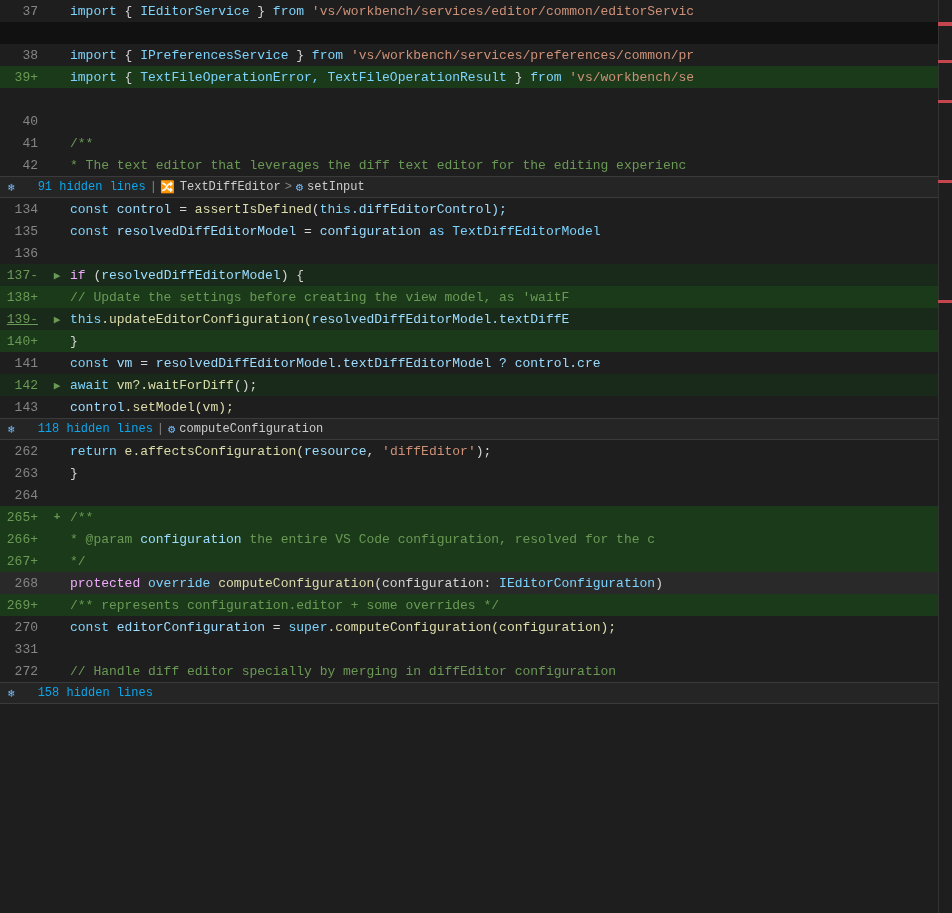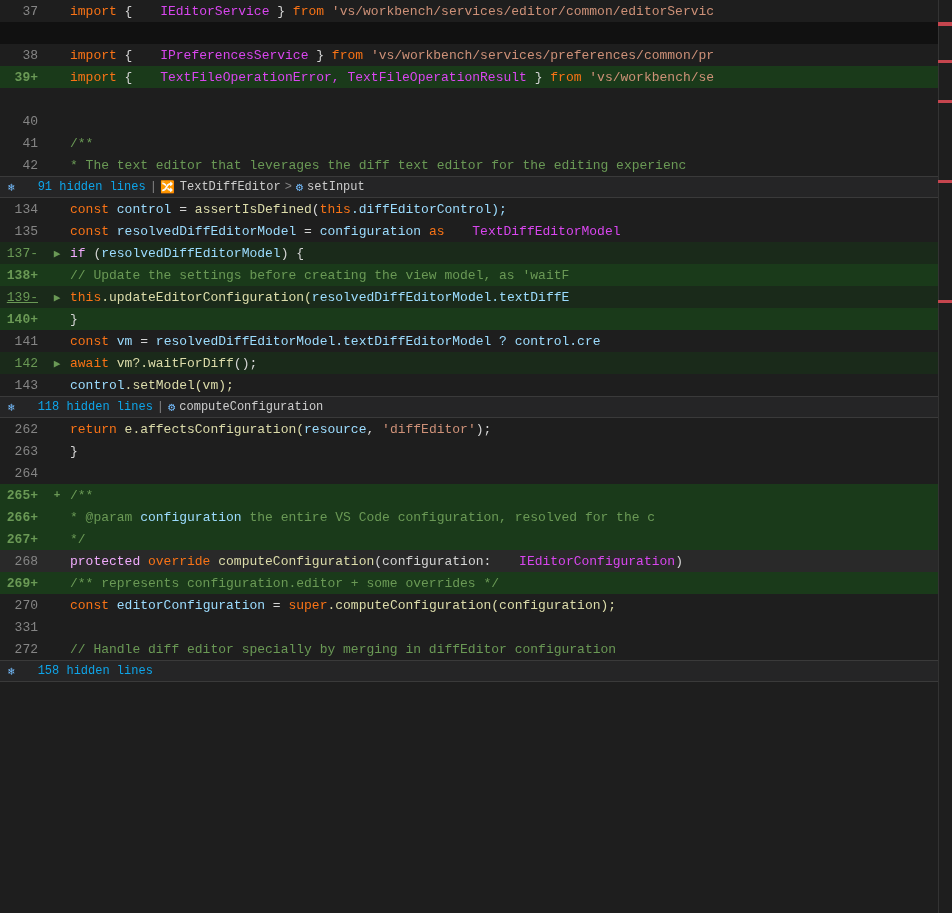--- a/index.html
+++ b/index.html
@@ -49,44 +49,43 @@
       text-align: right;
       padding-right: 10px;
       color: #858585;
       user-select: none;
       font-size: 13px;
       flex-shrink: 0;
     }
 
     .line-number.added-num {
       color: #6a9955;
-      font-weight: bold;
     }
 
     .line-gutter {
       width: 18px;
       flex-shrink: 0;
       display: flex;
       align-items: center;
       justify-content: center;
     }
 
     .line-content {
       padding-left: 4px;
       flex: 1;
       overflow: hidden;
       text-overflow: ellipsis;
     }
 
     
-    .kw { color: #f97316; }
+    .kw { color: #7dd3fc; }
     .kw2 { color: #f0abfc; }
     .fn { color: #dcdcaa; }
     .str { color: #ce9178; }
-    .cls { color: #d946ef; margin-left: 20px; }
+    .cls { color: #7dd3fc; }
     .prop { color: #9cdcfe; }
     .comment { color: #6a9955; }
     .op { color: #d4d4d4; }
 
     .hidden-lines-bar {
       display: flex;
       align-items: center;
       height: 22px;
       background: #252526;
       color: #858585;
@@ -221,20 +220,25 @@
     </div>
 
     <div class="line">
       <span class="line-number">135</span>
       <span class="line-gutter"></span>
       <span class="line-content">
         <span class="op">            </span><span class="kw">const </span><span class="prop">resolvedDiffEditorModel</span><span class="op"> = </span><span class="prop">configuration</span><span class="op"> </span><span class="kw">as </span><span class="cls">TextDiffEditorModel</span>
       </span>
     </div>
 
+    <div class="line">
+      <span class="line-number">136</span>
+      <span class="line-gutter"></span>
+      <span class="line-content"></span>
+    </div>
 
     <div class="line modified">
       <span class="line-number" style="color:#6a9955;">137-</span>
       <span class="line-gutter">
           <span class="gutter-icon green">▶</span>
         </span>
       <span class="line-content">
         <span class="op">            </span><span class="kw2">if </span><span class="op">(</span><span class="prop">resolvedDiffEditorModel</span><span class="op">) {</span>
       </span>
     </div>

